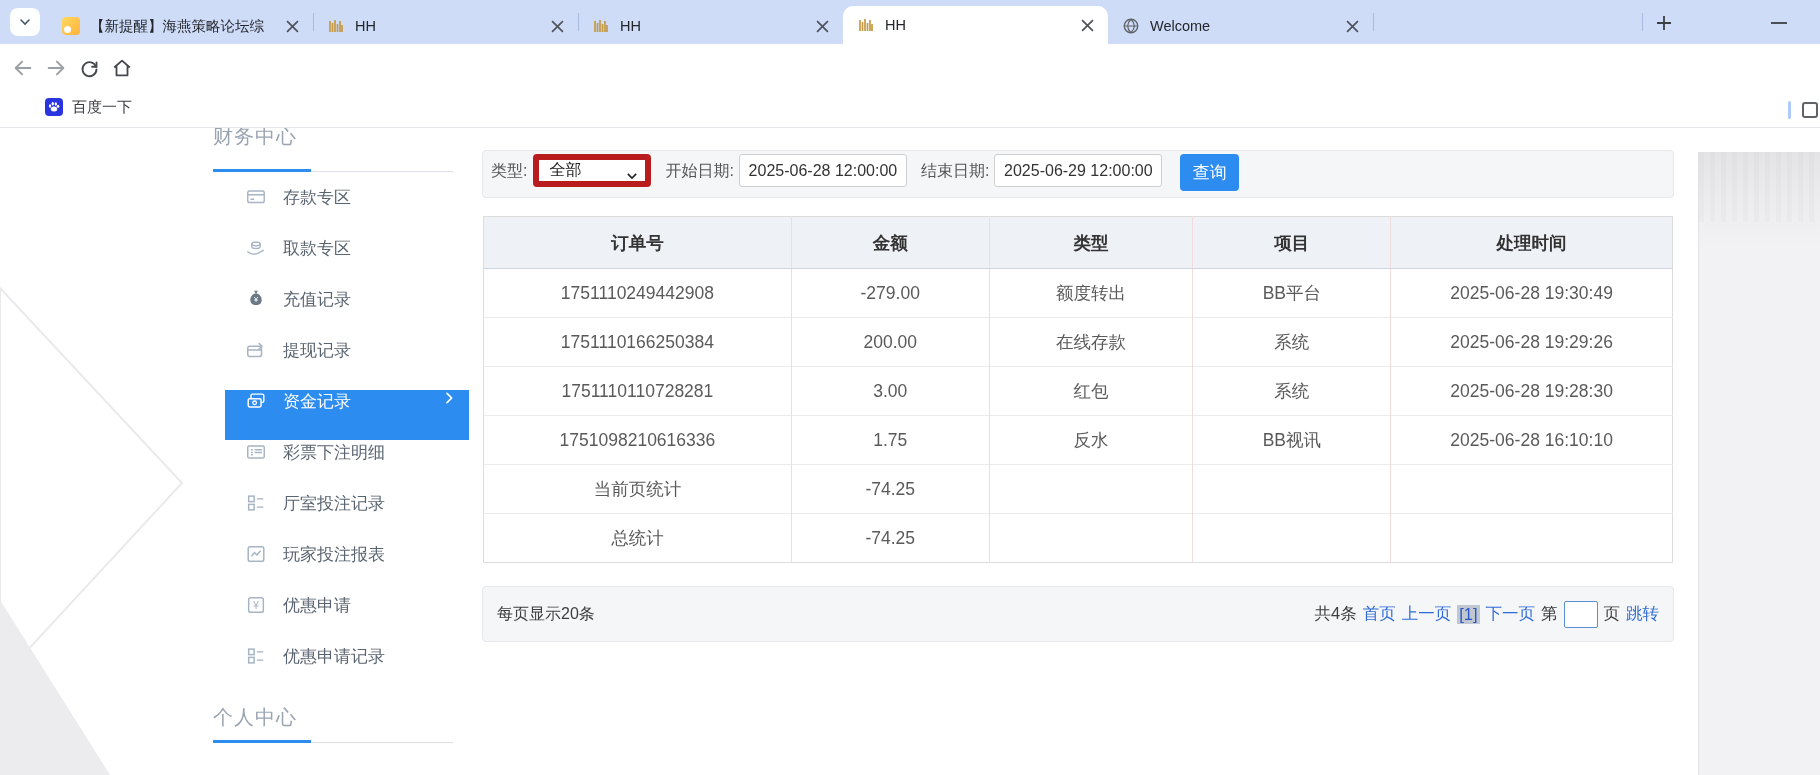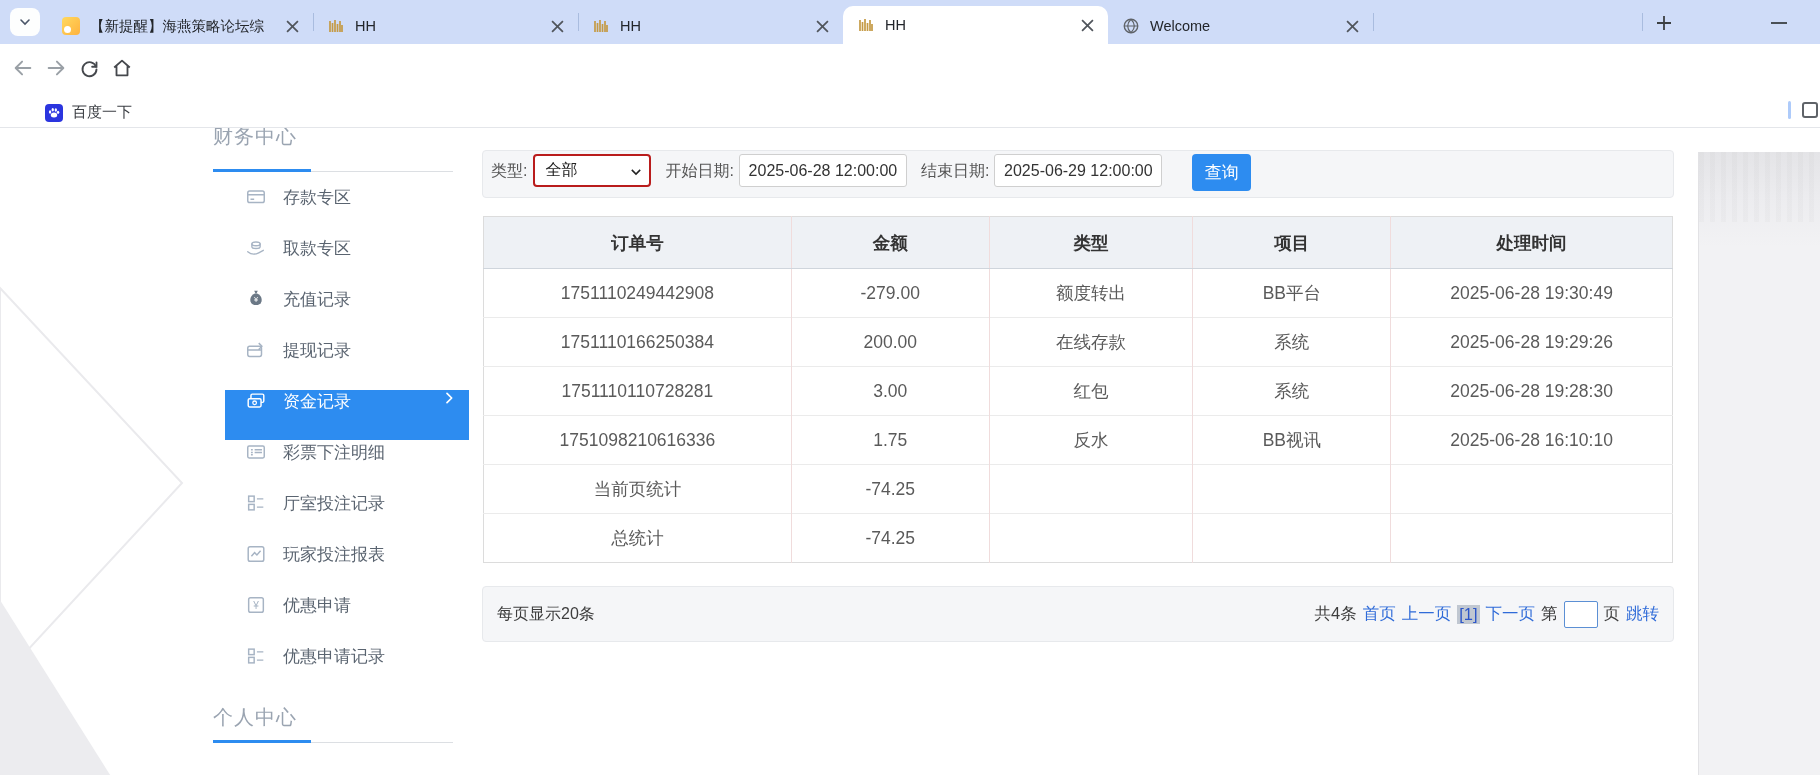--- a/index.html
+++ b/index.html
@@ -21,21 +21,21 @@
   .newtab-btn, .minimize-btn { position:absolute; top:9px; width:28px; height:28px; display:flex; align-items:center; justify-content:center; cursor:pointer; }
   .newtab-btn { left:1650px; }
   .minimize-btn { left:1760px; width:38px; }
 
   .toolbar { position:absolute; left:0; top:44px; width:1820px; height:48px; background:#fff; }
   .nav-ico { position:absolute; top:13px; width:22px; height:22px; display:flex; align-items:center; justify-content:center; cursor:pointer; }
   .omnibox { position:absolute; left:145px; top:50px; width:1668px; height:37px; background:#e9eef9; border-radius:19px; display:flex; align-items:center; padding:0 16px; }
   .omnibox .url { font-size:16px; color:#202124; margin-left:12px; flex:1 1 auto; white-space:nowrap; overflow:hidden; }
 
   .bookmarkbar { position:absolute; left:0; top:92px; width:1820px; height:36px; background:#fff; border-bottom:1px solid #e4e6ea; }
-  .bookmark { position:absolute; left:45px; top:6px; height:24px; display:flex; align-items:flex-end; cursor:pointer; }
+  .bookmark { position:absolute; left:45px; top:6px; height:24px; display:flex; align-items:flex-start; cursor:pointer; }
   .baidu-ico { width:18px; height:18px; background:#2b35df; border-radius:4px; margin-right:9px; display:flex; align-items:center; justify-content:center; }
   .bookmark .bm-label { font-size:15px; color:#3a3d42; }
   .bm-sep { position:absolute; left:1788px; top:9px; width:3px; height:18px; background:#aecbfa; border-radius:2px; }
   .panel-square { position:absolute; left:1802px; top:10px; width:16px; height:16px; border:2px solid #5f6368; border-radius:3px; }
 
   
   .page { position:absolute; left:0; top:128px; width:1820px; height:647px; background:#fff; overflow:hidden; }
   .deco-tris { position:absolute; left:0; top:150px; pointer-events:none; }
   .right-strip { position:absolute; left:1698px; top:24px; width:122px; height:623px;
       border-left:1px solid #e2e2e5;
@@ -51,25 +51,25 @@
   .side-item { position:absolute; left:16px; width:244px; height:50px; display:flex; align-items:flex-start; cursor:pointer; }
   .side-item .s-ico { width:22px; height:22px; margin-left:20px; flex:0 0 22px; }
   .side-item .s-label { margin-left:16px; font-size:17px; color:#5a6470; }
   .side-item.active { background:#2d8cf0; }
   .side-item.active .s-label { color:#fff; }
   .side-item .s-arrow { margin-left:auto; margin-right:12px; width:16px; height:16px; }
 
   
   .filterbox { position:absolute; left:482px; top:22px; width:1192px; height:48px; background:#f5f6f8; border:1px solid #e7e9ec; border-radius:4px; display:flex; align-items:flex-start; padding:3px 8px 0 8px; }
   .f-label { font-size:16px; color:#555; line-height:33px; white-space:nowrap; }
-  .select-box { position:relative; width:118px; height:33px; background:#fff; border:2px solid #b91c1c; border-radius:4px; margin:0 14px 0 6px; display:flex; align-items:center; padding:0 26px 0 10px; cursor:pointer; }
+  .select-box { position:relative; width:118px; height:33px; background:#fff; border:6px solid #b91c1c; border-radius:4px; margin:0 14px 0 6px; display:flex; align-items:center; padding:0 26px 0 10px; cursor:pointer; }
   .select-box .sel-val { font-size:16px; color:#222; }
   .select-box svg { position:absolute; right:6px; top:9px; }
   .date-input { width:168px; height:33px; background:#fff; border:1px solid #cfcfcf; border-radius:3px; font-size:16px; color:#333; text-align:center; margin:0 14px 0 5px; font-family:"Liberation Sans","DejaVu Sans",sans-serif; }
-  .query-btn { width:59px; height:37px; margin-left:16px; background:#2d8cf0; color:#fff; font-size:17px; border:none; border-radius:4px; cursor:pointer; font-family:inherit; }
+  .query-btn { width:59px; height:37px; margin-left:4px; background:#2d8cf0; color:#fff; font-size:17px; border:none; border-radius:4px; cursor:pointer; font-family:inherit; }
 
   
   table.data { position:absolute; left:483px; top:88px; width:1190px; border-collapse:collapse; background:#fff; border:1px solid #dcdcdc; }
   table.data th { height:52px; background:#eef1f5; font-size:17.5px; font-weight:bold; color:#333; border-bottom:1px solid #cfd5dc; }
   table.data td { height:49px; font-size:17.5px; color:#5a5a5a; text-align:center; border-top:1px solid #ebebeb; }
   table.data th + th, table.data td + td { border-left:1px solid #f0dcdc; }
 
   
   .pagebox { position:absolute; left:482px; top:458px; width:1192px; height:56px; background:#f5f6f8; border:1px solid #e7e9ec; border-radius:4px; display:flex; align-items:center; justify-content:space-between; padding:0 14px; }
   .pg-left { font-size:16px; color:#3d3d3d; }

